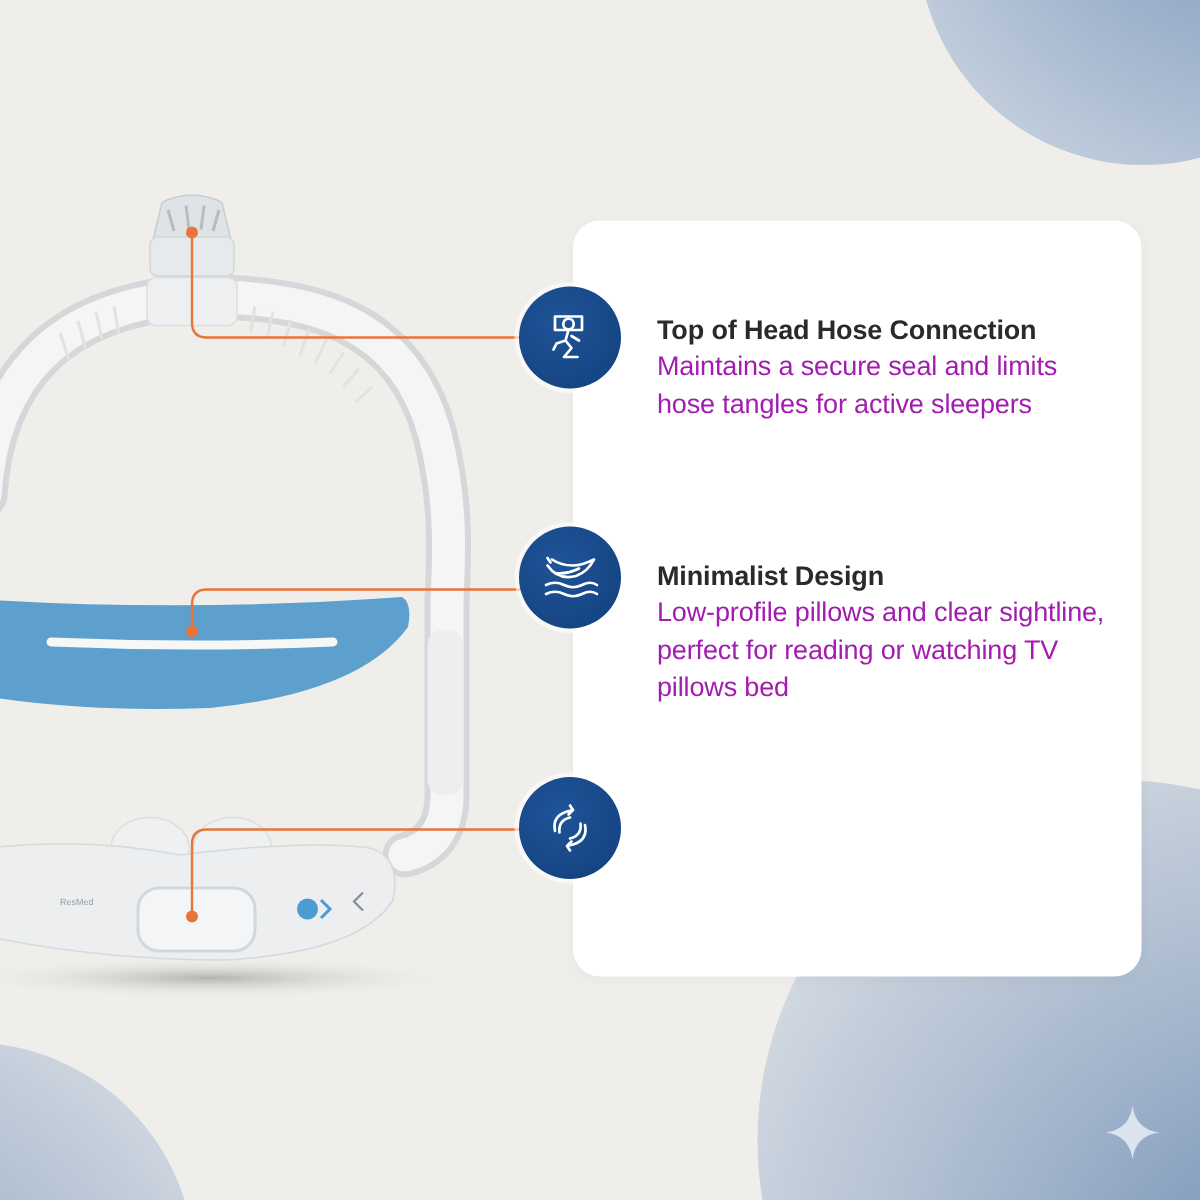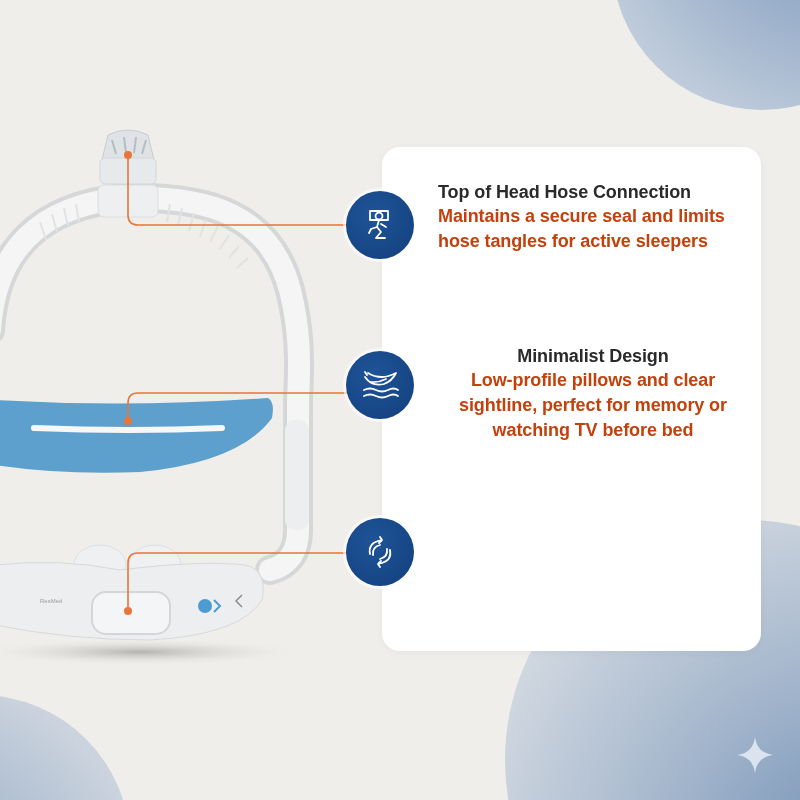--- a/index.html
+++ b/index.html
@@ -22,26 +22,26 @@
     width: 300px; height: 300px; left: -170px; top: 695px;
     background: radial-gradient(circle at 15% 85%, #6d8db3 0%, #a8b9ce 45%, #dde1e6 100%);
   }
   .sparkle { position: absolute; left: 736px; top: 736px; width: 38px; height: 38px; }
 
   .card {
     position: absolute; left: 382px; top: 147px; width: 379px; height: 504px;
     background: #ffffff; border-radius: 18px;
     box-shadow: 0 2px 10px rgba(0,0,0,0.04);
   }
-  .feature { position: absolute; left: 438px; width: 310px; }
+  .feature { position: absolute; left: 438px; width: 310px; margin-top: 28px; }
   .feature-title {
     font-weight: 700; font-size: 18px; color: #2a2a2a; line-height: 23px; letter-spacing: -0.1px;
   }
   .feature-desc {
-    font-size: 18px; color: #c2410c; line-height: 25px; letter-spacing: -0.1px; font-weight: bold;
+    font-size: 18px; color: #a21caf; line-height: 25px; letter-spacing: -0.1px;
   }
   .icon-circle {
     position: absolute; width: 68px; height: 68px; border-radius: 50%;
     background: radial-gradient(circle at 40% 35%, #1f5498 0%, #123f7c 100%);
     display: flex; align-items: center; justify-content: center;
     box-shadow: 0 0 0 3px rgba(255,255,255,0.6);
   }
   .leader { position: absolute; pointer-events: none; }
   .product { position: absolute; left: 0; top: 0; width: 380px; height: 700px; }
 </style>
@@ -135,23 +135,23 @@
 </div>
 
 <div class="icon-circle" style="left:346px;top:351px;">
   <svg width="40" height="36" viewBox="0 0 40 36" fill="none" stroke="#ffffff" stroke-width="1.8" stroke-linecap="round" stroke-linejoin="round">
     <path d="M5 10 Q12 20, 24 17 Q32 14, 36 6 Q28 10, 22 10 Q14 10, 8 6"></path>
     <path d="M7 8 l-2 -3 M10 15 Q18 16, 26 12"></path>
     <path d="M4 23 Q10 20, 16 23 T28 23 T38 23"></path>
     <path d="M4 29 Q10 26, 16 29 T28 29 T38 29"></path>
   </svg>
 </div>
-<div class="feature" style="top:345px;text-align:center;">
+<div class="feature" style="top:345px;">
   <div class="feature-title">Minimalist Design</div>
-  <div class="feature-desc">Low-profile pillows and clear sightline, perfect for memory or watching TV before bed</div>
+  <div class="feature-desc">Low-profile pillows and clear sightline, perfect for reading or watching TV pillows bed</div>
 </div>
 
 <div class="icon-circle" style="left:346px;top:518px;">
   <svg width="36" height="36" viewBox="0 0 36 36" fill="none" stroke="#ffffff" stroke-width="1.8" stroke-linecap="round" stroke-linejoin="round">
     <path d="M8 20 Q6 10, 16 7 L20 6 L18 3 M20 6 L17 9"></path>
     <path d="M28 16 Q30 26, 20 29 L16 30 L18 33 M16 30 L19 27"></path>
     <path d="M11 21 Q10 13, 18 11 M25 15 Q26 23, 18 25"></path>
   </svg>
 </div>
 <div class="feature" style="top:503px;">

